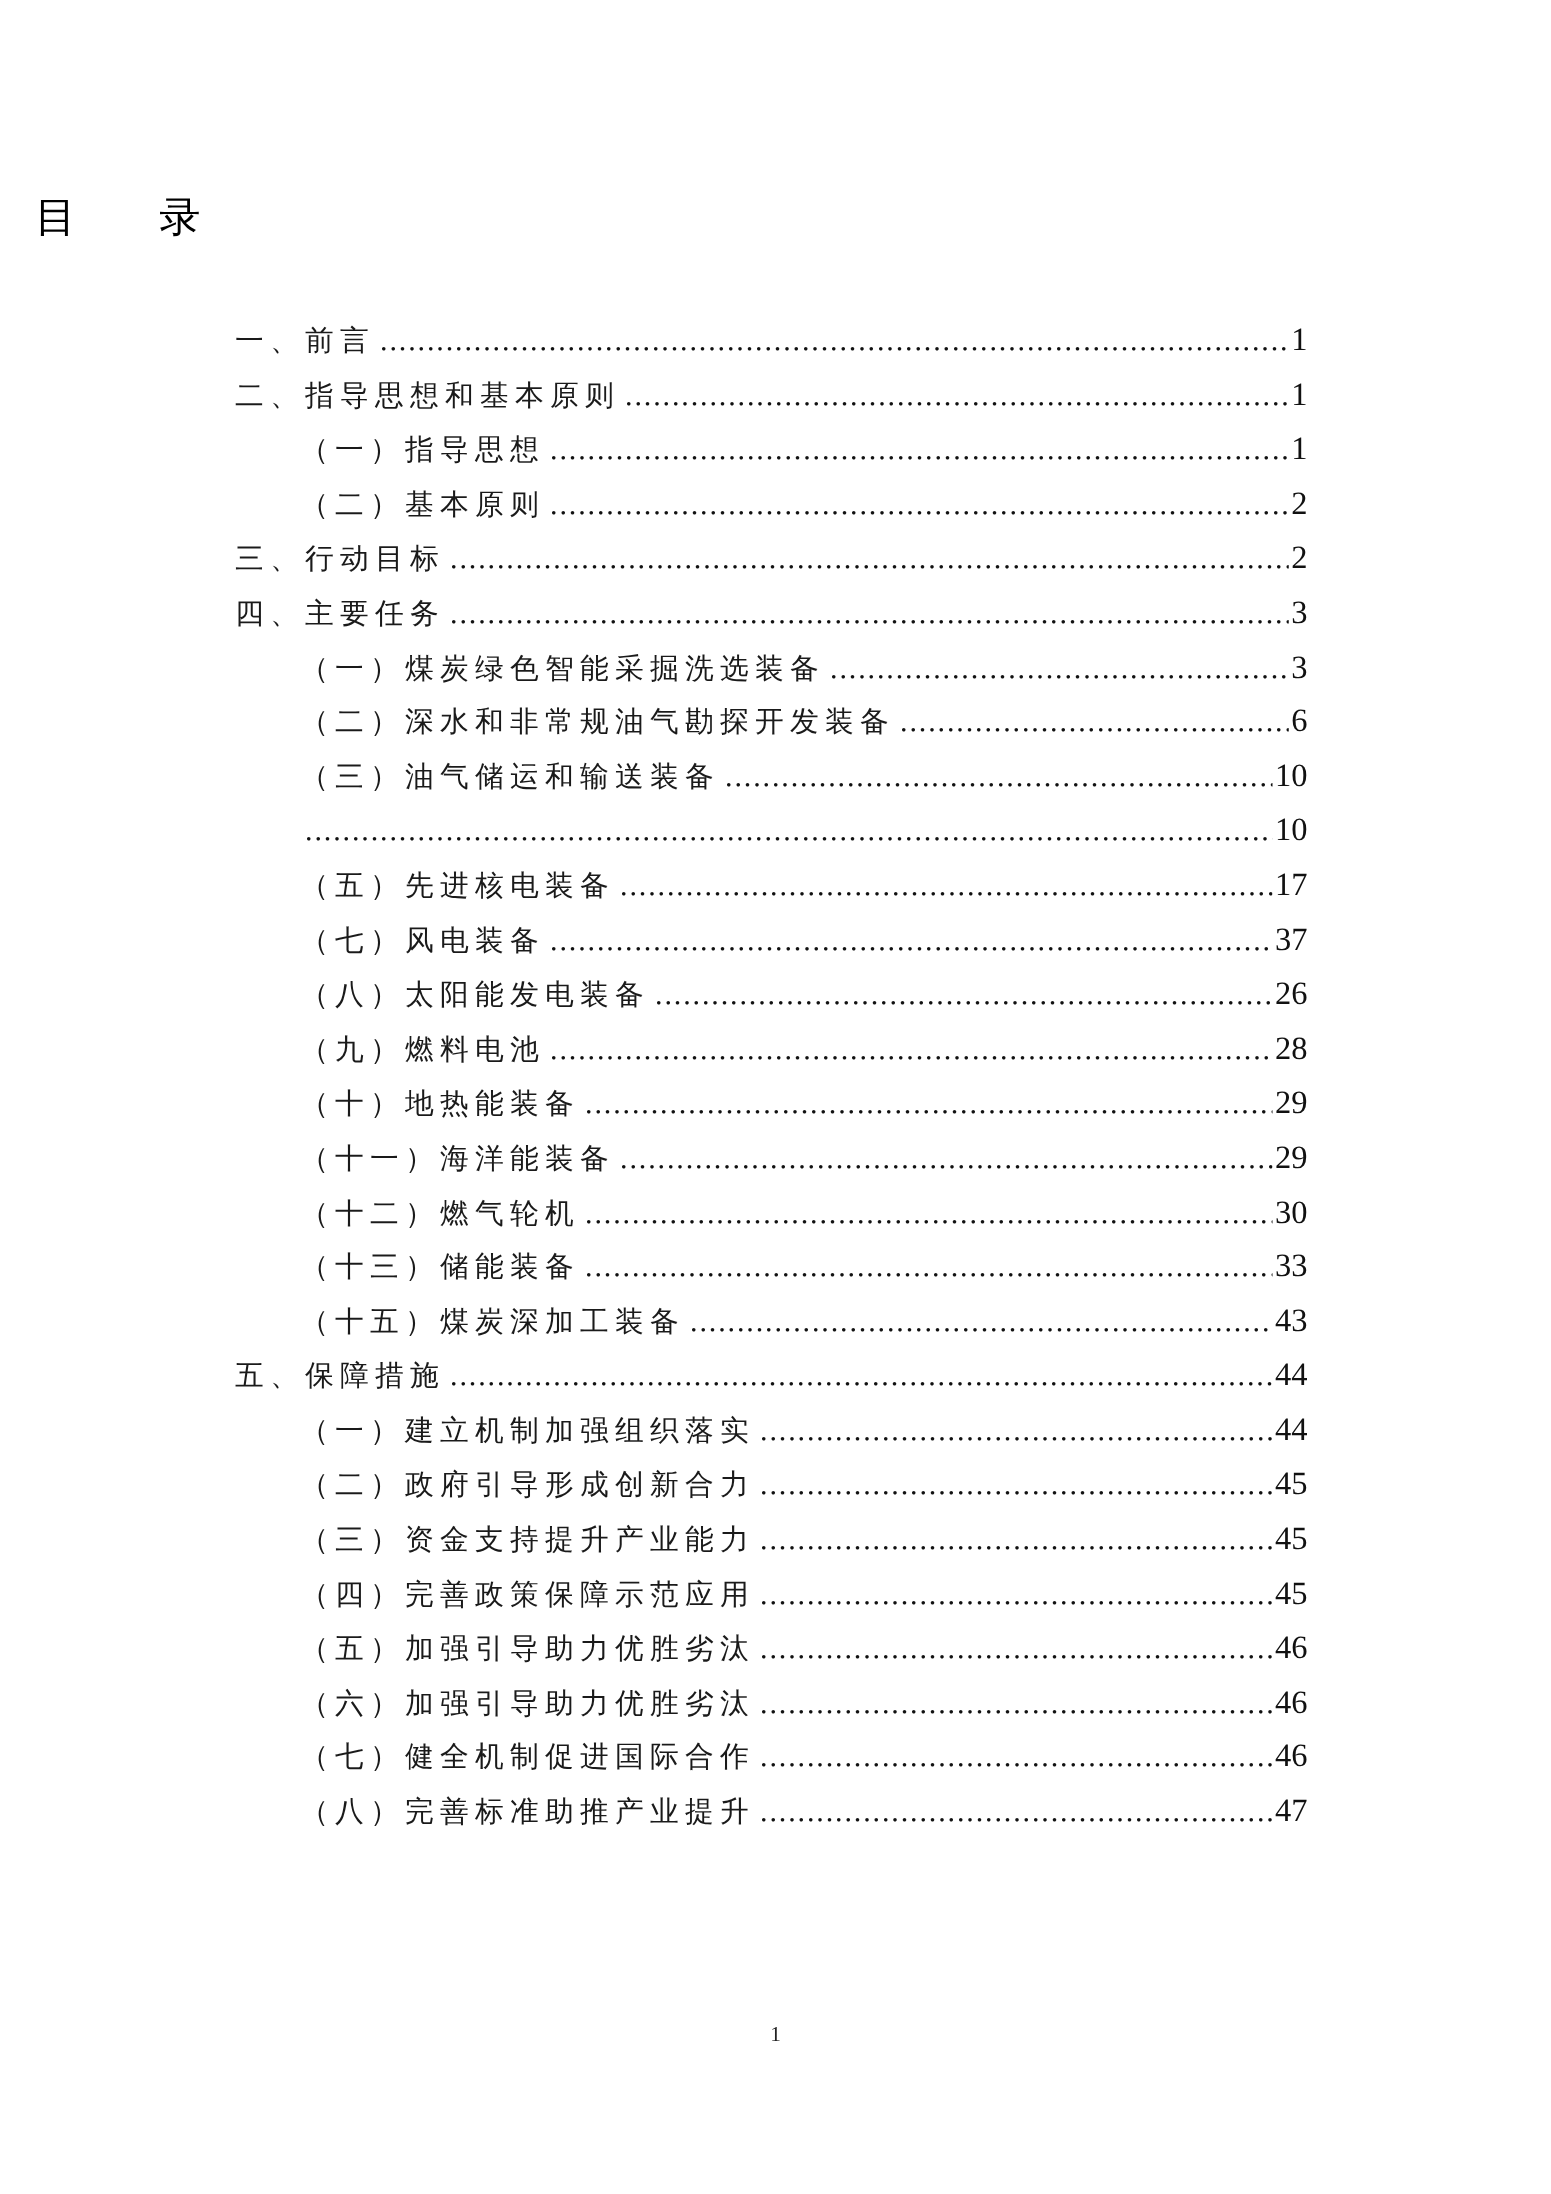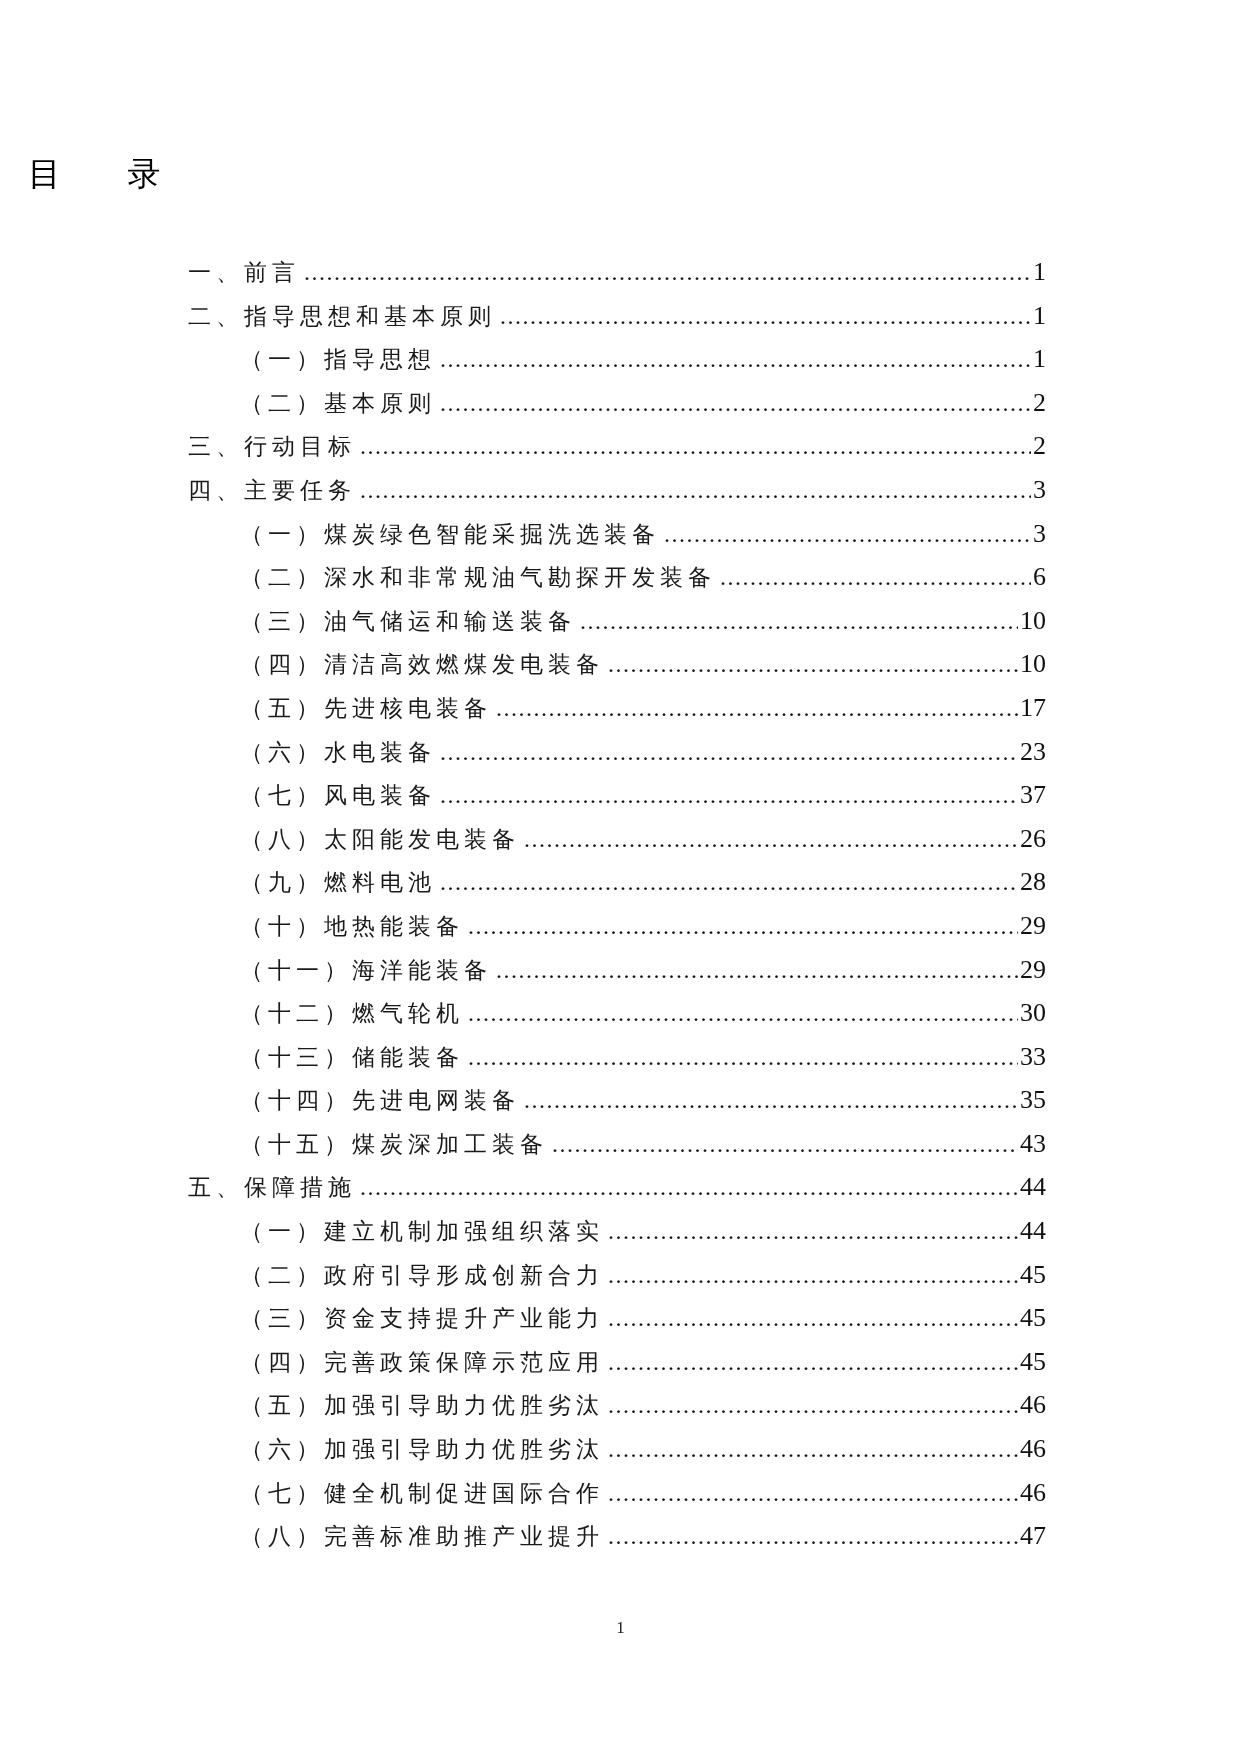--- a/index.html
+++ b/index.html
@@ -86,33 +86,27 @@
       <span class="toc-label">（二）深水和非常规油气勘探开发装备</span>
       <span class="toc-leader"></span>
       <span class="toc-page">6</span>
     </div>
     <div class="toc-row level-2">
       <span class="toc-label">（三）油气储运和输送装备</span>
       <span class="toc-leader"></span>
       <span class="toc-page">10</span>
     </div>
     <div class="toc-row level-2">
-      <span class="toc-label">（四）清洁高效燃煤发电装备</span>
       <span class="toc-leader"></span>
       <span class="toc-page">10</span>
     </div>
     <div class="toc-row level-2">
       <span class="toc-label">（五）先进核电装备</span>
       <span class="toc-leader"></span>
       <span class="toc-page">17</span>
-    </div>
-    <div class="toc-row level-2">
-      <span class="toc-label">（六）水电装备</span>
-      <span class="toc-leader"></span>
-      <span class="toc-page">23</span>
     </div>
     <div class="toc-row level-2">
       <span class="toc-label">（七）风电装备</span>
       <span class="toc-leader"></span>
       <span class="toc-page">37</span>
     </div>
     <div class="toc-row level-2">
       <span class="toc-label">（八）太阳能发电装备</span>
       <span class="toc-leader"></span>
       <span class="toc-page">26</span>
@@ -134,25 +128,20 @@
     </div>
     <div class="toc-row level-2">
       <span class="toc-label">（十二）燃气轮机</span>
       <span class="toc-leader"></span>
       <span class="toc-page">30</span>
     </div>
     <div class="toc-row level-2">
       <span class="toc-label">（十三）储能装备</span>
       <span class="toc-leader"></span>
       <span class="toc-page">33</span>
-    </div>
-    <div class="toc-row level-2">
-      <span class="toc-label">（十四）先进电网装备</span>
-      <span class="toc-leader"></span>
-      <span class="toc-page">35</span>
     </div>
     <div class="toc-row level-2">
       <span class="toc-label">（十五）煤炭深加工装备</span>
       <span class="toc-leader"></span>
       <span class="toc-page">43</span>
     </div>
     <div class="toc-row level-1">
       <span class="toc-label">五、保障措施</span>
       <span class="toc-leader"></span>
       <span class="toc-page">44</span>

